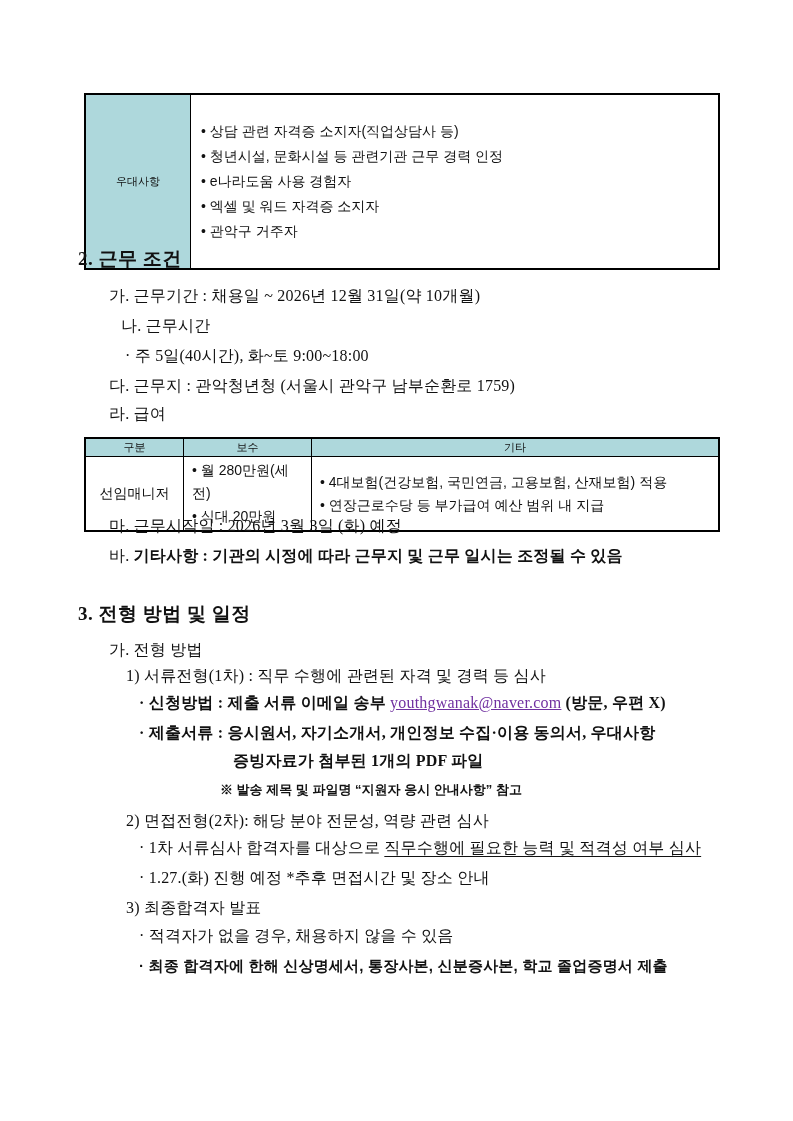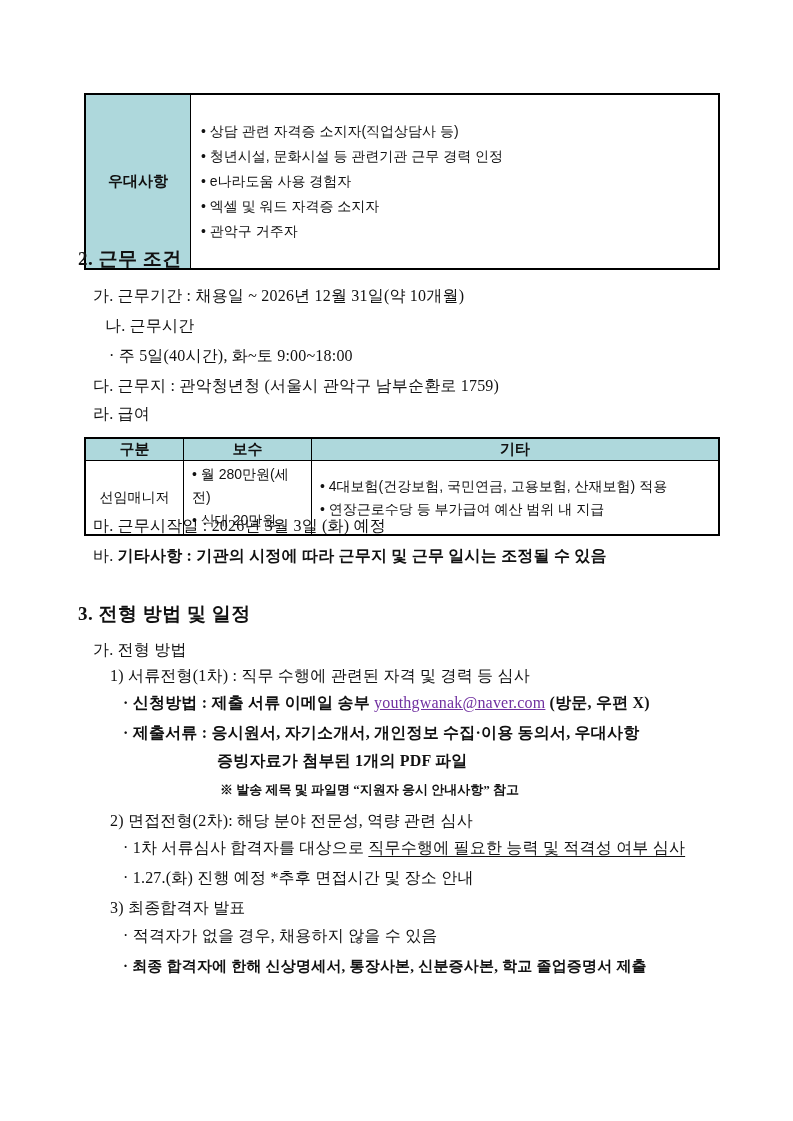--- a/index.html
+++ b/index.html
@@ -7,30 +7,30 @@
     position:relative;
     width:793px;height:1121px;
     background:#ffffff;
     margin:0 auto;
     overflow:hidden;
     color:#111;
     font-family:"Liberation Serif","DejaVu Serif",serif;
   }
   .abs{position:absolute;}
   .serif{font-family:"Liberation Serif","DejaVu Serif",serif;}
-  .sans{font-family:Liberation Serif, serif;}
+  .sans{font-family:Liberation Sans, sans-serif;}
   .b{font-weight:bold;}
   .h2{font-size:19px;font-weight:bold;line-height:24px;letter-spacing:0.5px;}
-  .line{font-size:16px;line-height:22px;white-space:nowrap;letter-spacing:0.2px;}
+  .line{font-size:16px;line-height:22px;white-space:nowrap;letter-spacing:0.2px;margin-left:16px;}
   .line-sm{font-size:13px;line-height:18px;white-space:nowrap;}
   .doc-table{border-collapse:collapse;table-layout:fixed;}
   .doc-table td,.doc-table th{border:1px solid #000;vertical-align:middle;}
   .doc-table{border:2px solid #000;}
-  .th-teal{background:#aed8dc;font-weight:bold;text-align:center;
-           font-family:"Liberation Sans","DejaVu Sans",sans-serif;font-size:15px;}
+  .th-teal{background:#aed8dc;font-weight:normal;text-align:center;
+           font-family:"Liberation Sans","DejaVu Sans",sans-serif;font-size:11px;}
   .cell-items{font-family:"Liberation Sans","DejaVu Sans",sans-serif;
               font-size:14px;line-height:25px;padding:24px 10px;}
   .cell-center{text-align:center;font-family:Liberation Mono, monospace;
                font-size:14px;}
   .link{color:#7030a0;text-decoration:underline;cursor:pointer;}
   .u{text-decoration:underline;text-underline-offset:3px;}
 </style>
 </head>
 <body>
 

